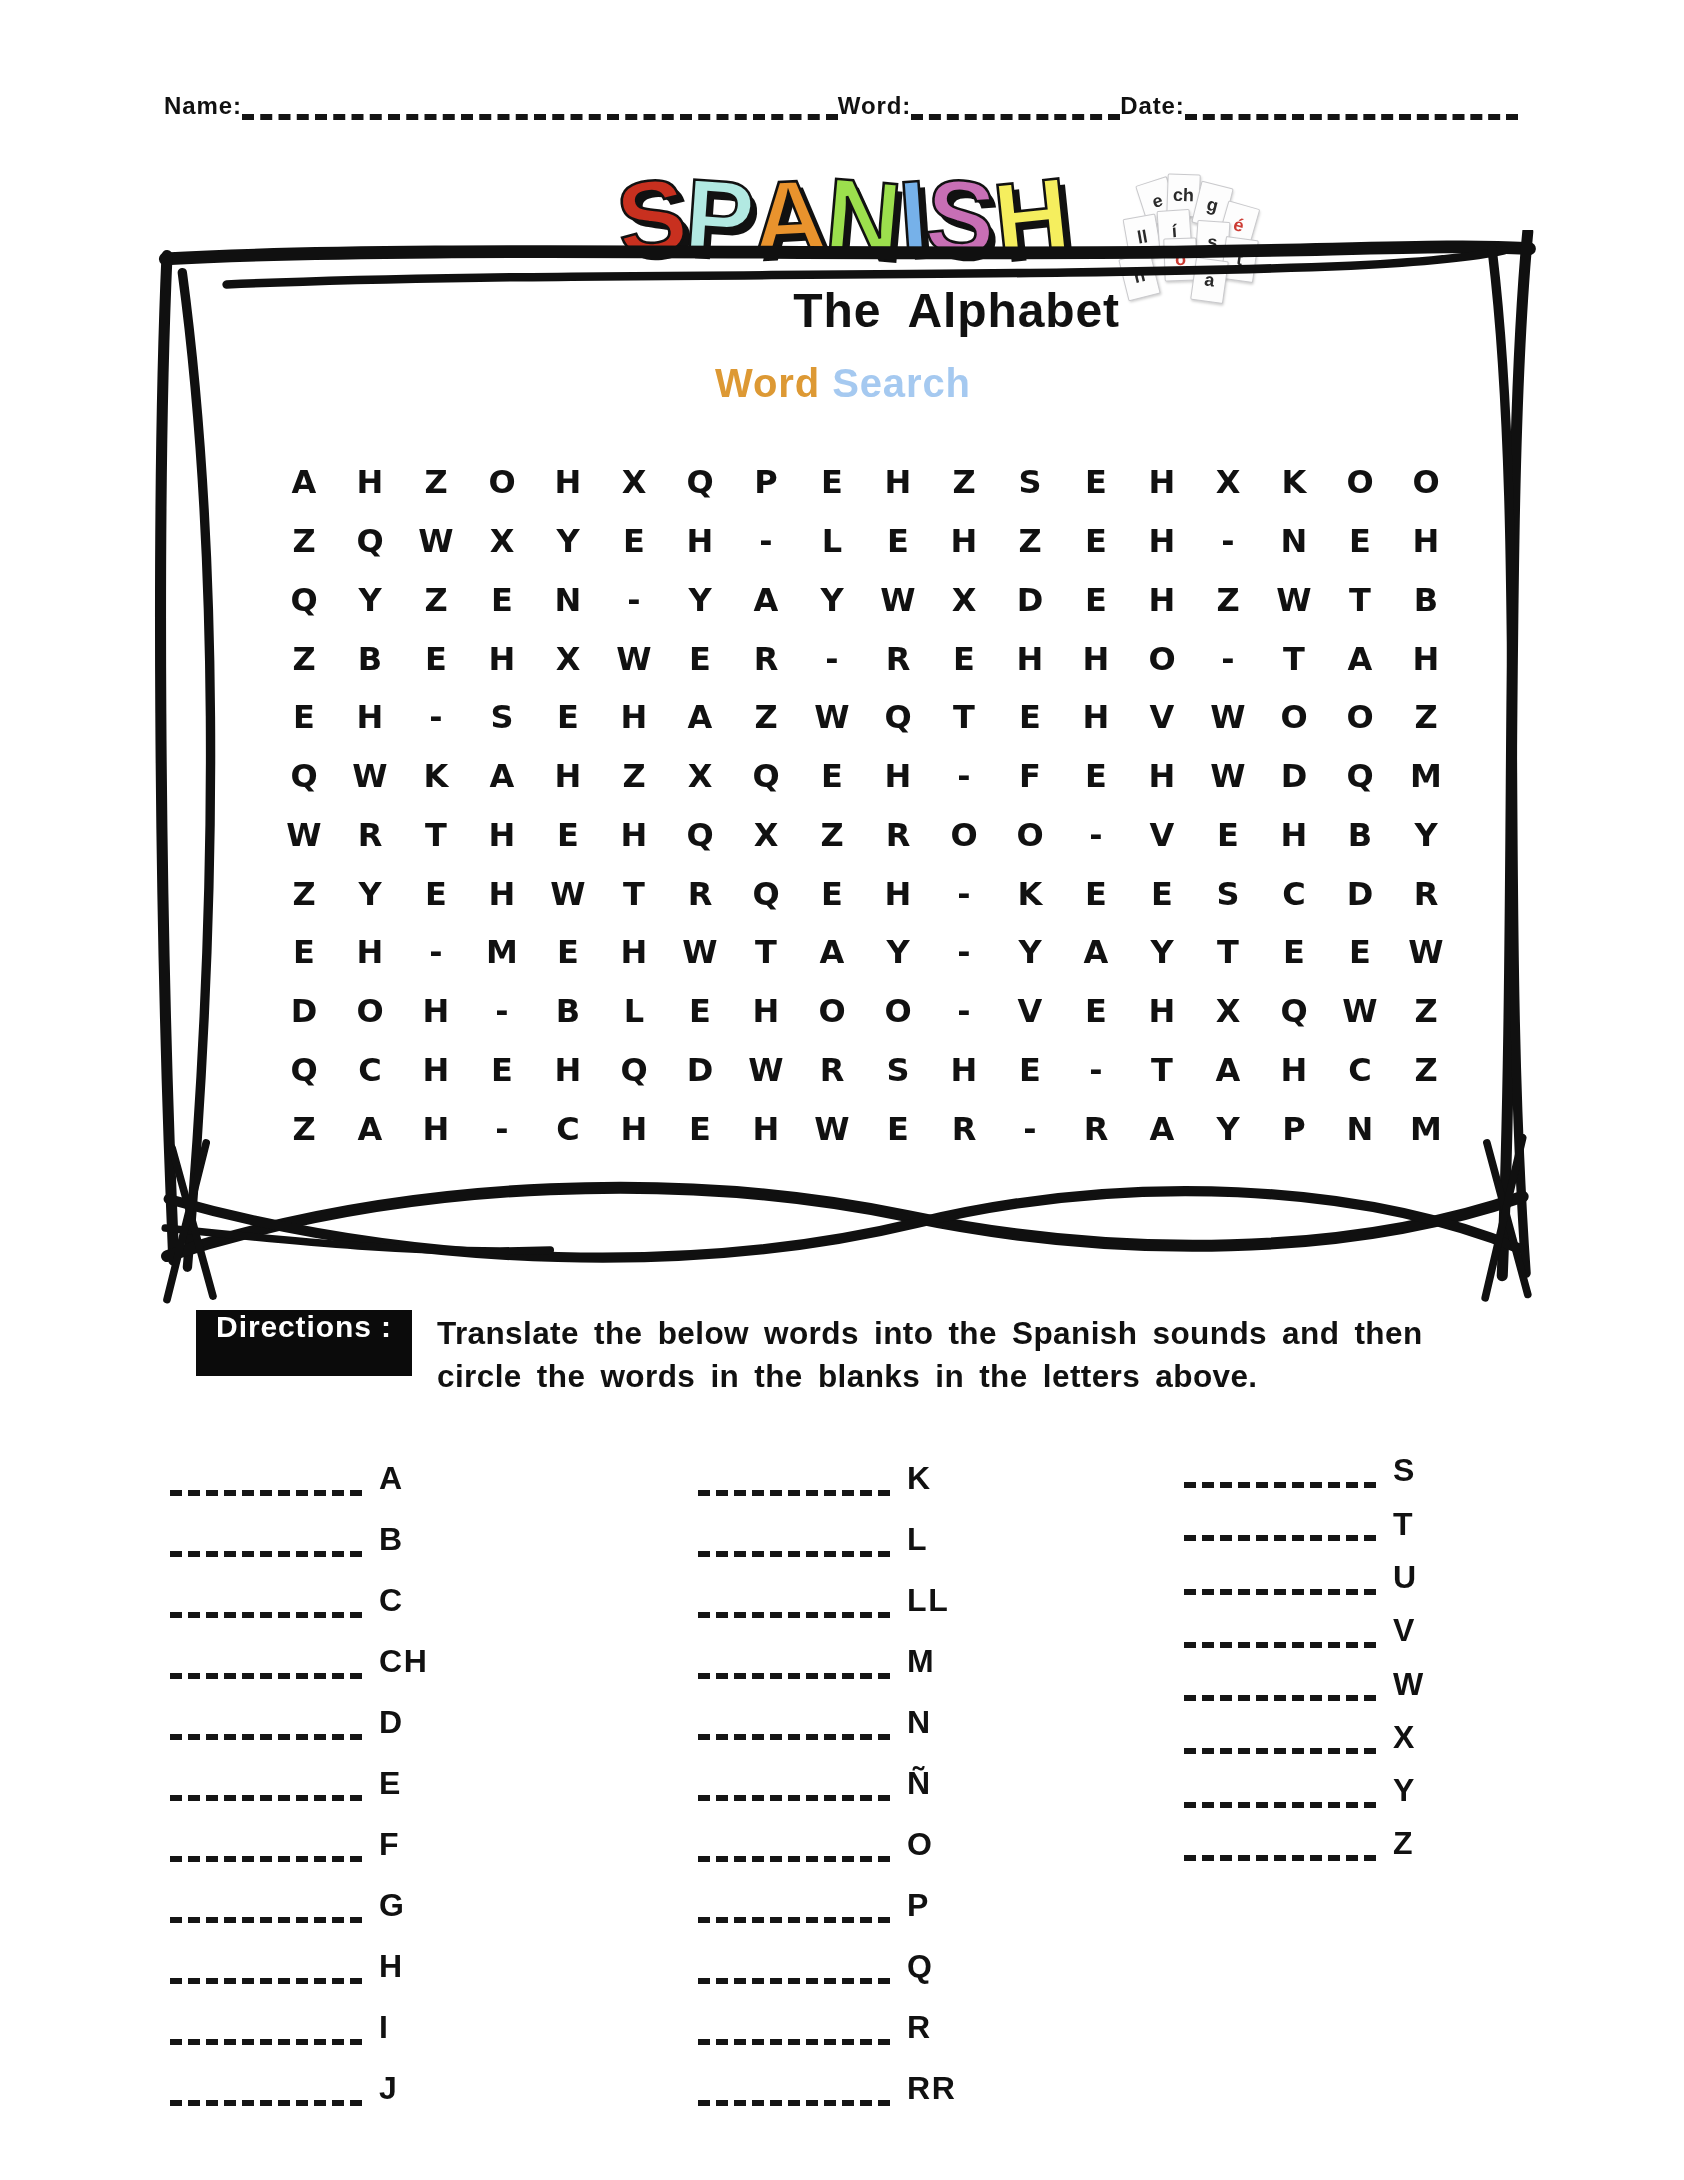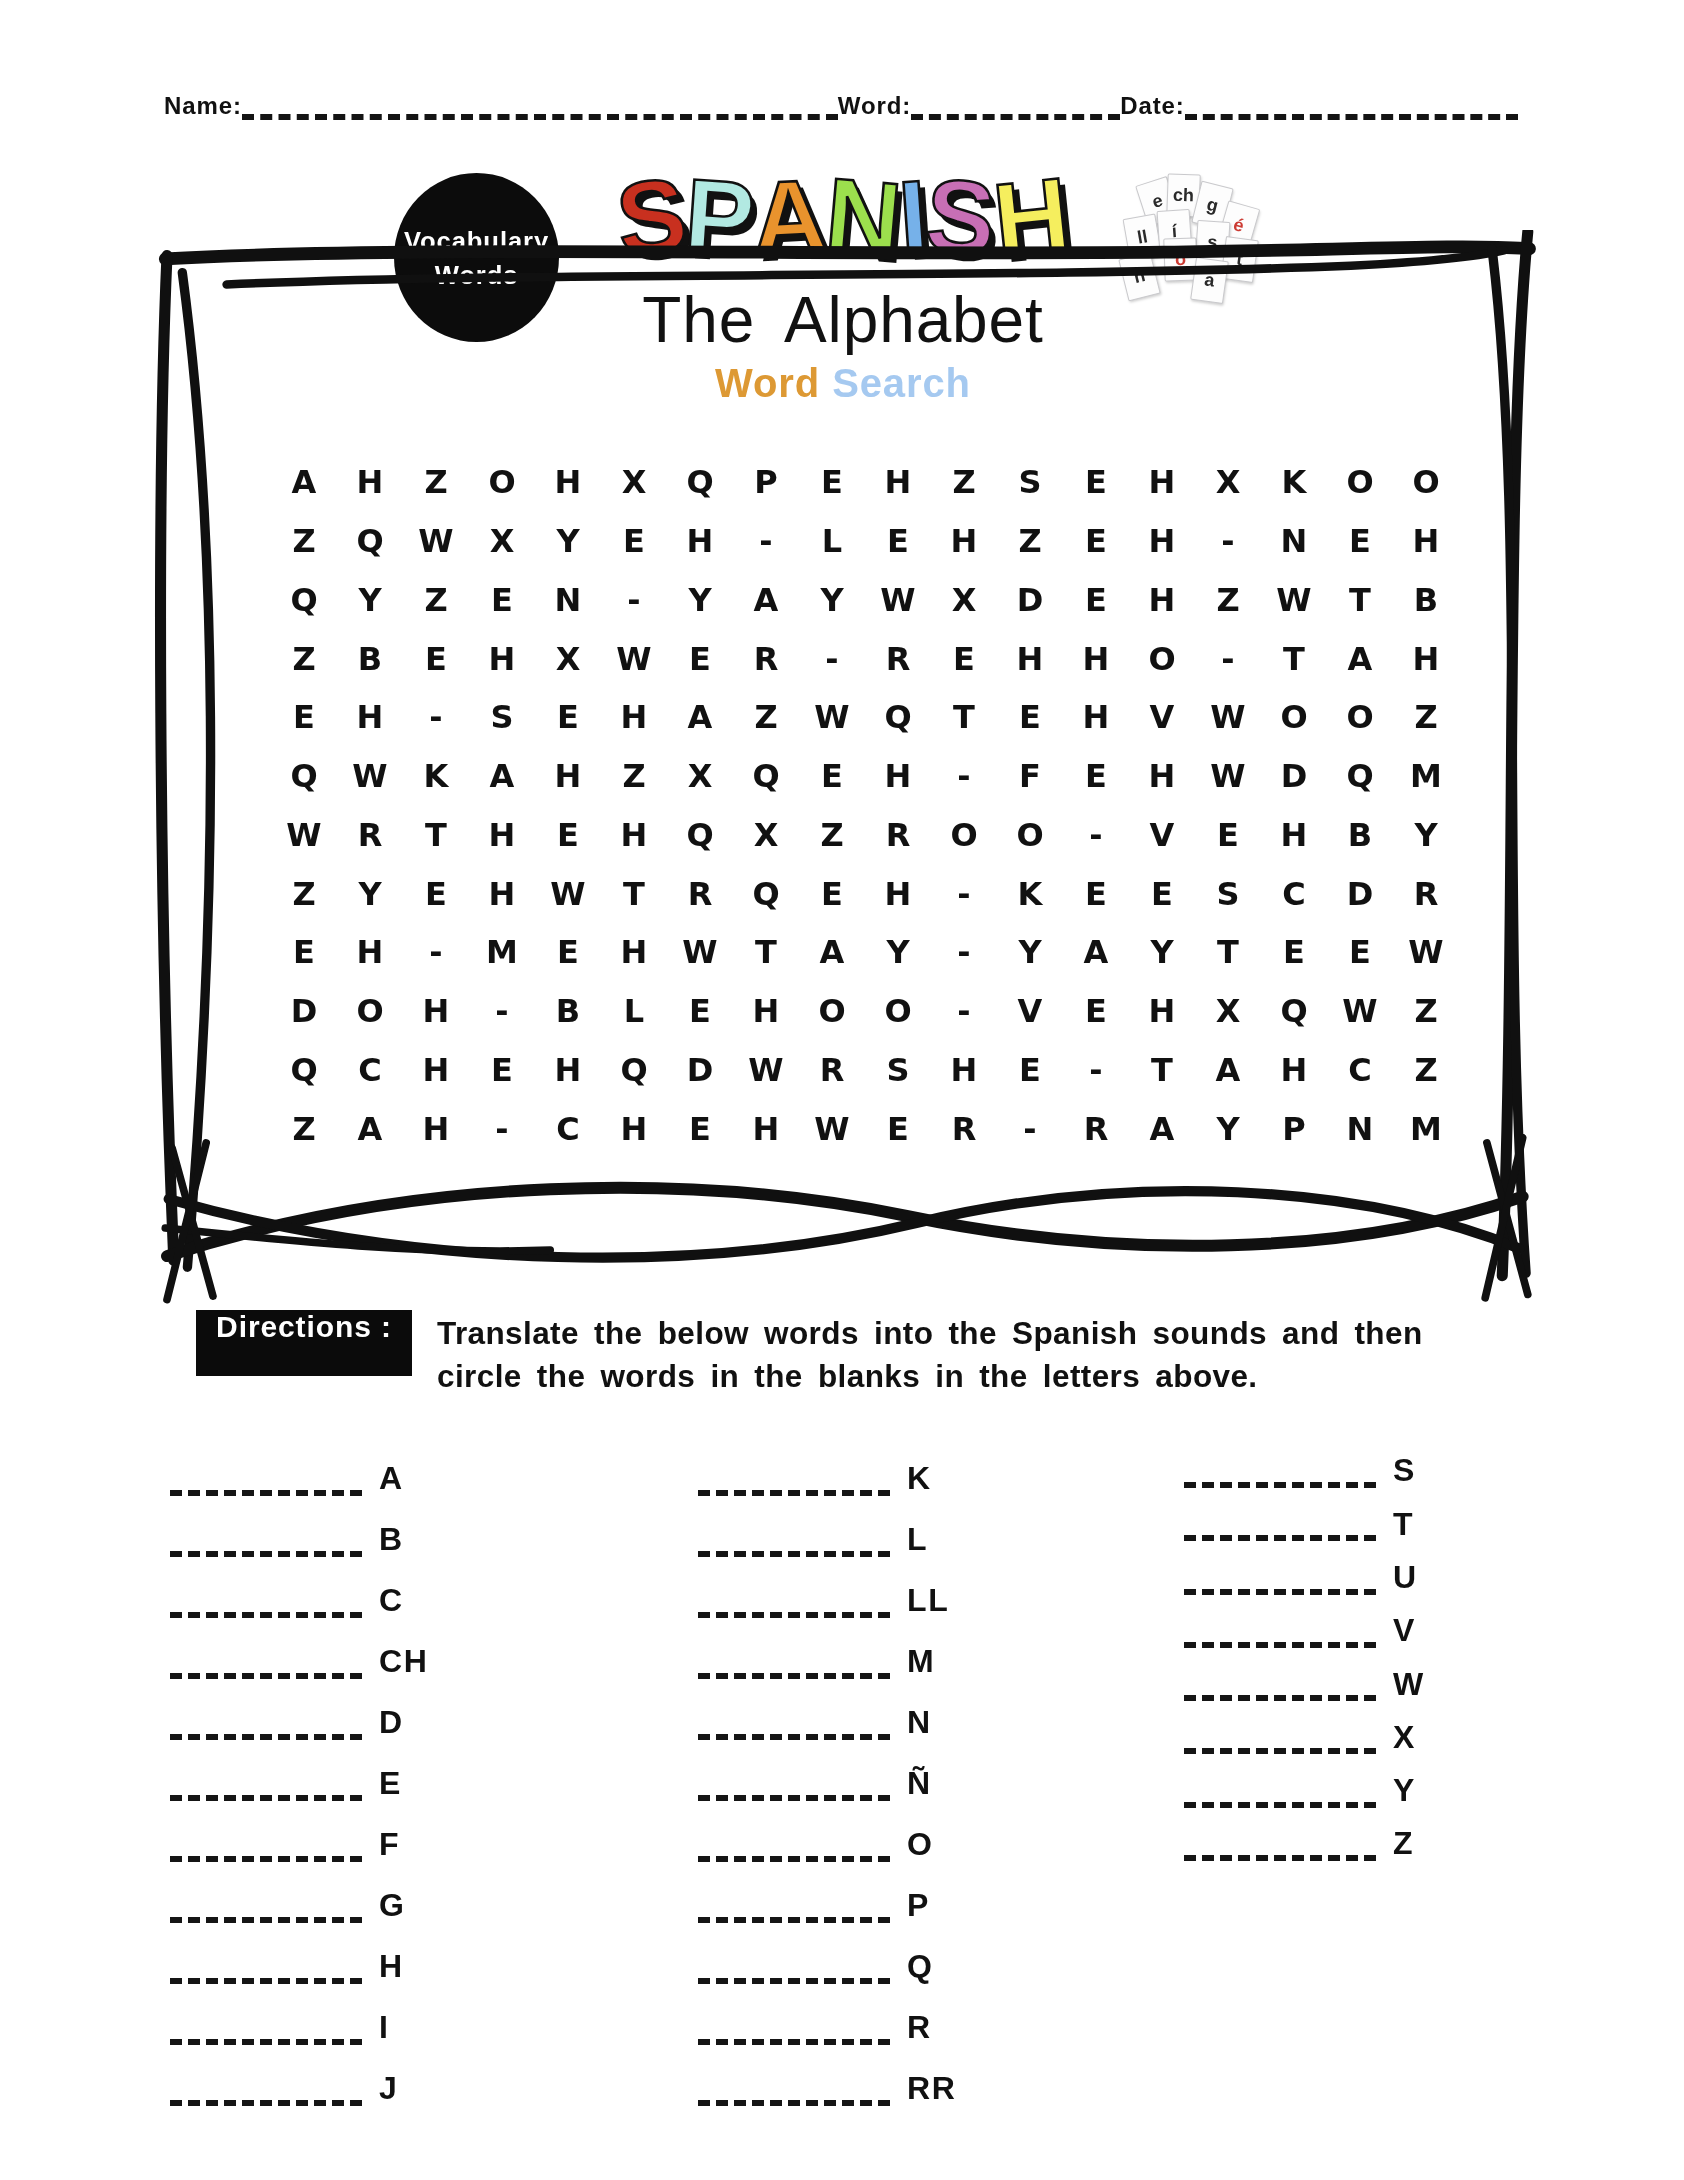--- a/index.html
+++ b/index.html
@@ -12,22 +12,22 @@
   .hdash{height:29px;border-bottom:6px dashed #141414;}
   .hd1{width:596px;} .hd2{width:209px;} .hd3{flex:1;}
 
   
   .badge{position:absolute;left:394px;top:173px;width:165px;height:169px;border-radius:50%;
          background:#0c0c0c;color:#fff;display:flex;flex-direction:column;justify-content:center;
          align-items:center;text-align:center;font-size:25.6px;font-weight:600;line-height:34px;letter-spacing:0.9px;}
   .spanish{position:absolute;left:566px;top:160px;width:554px;display:flex;justify-content:center;}
   .t-letter{font-size:104px;line-height:1.1;font-weight:800;display:inline-block;margin:0 -0.9px;
             -webkit-text-stroke:2.6px #111;text-shadow:6px 6.8px 0 #111;}
-  .alpha-sub{position:absolute;left:566px;top:283px;width:554px;text-align:center;
-             font-size:64px;font-weight:400;word-spacing:13.6px;letter-spacing:0.9px;}
+  .alpha-sub{position:absolute;left:566px;top:283px;width:554px;text-align:right;
+             font-size:48px;font-weight:700;word-spacing:13.6px;letter-spacing:0.9px;}
   .ws-title{position:absolute;left:566px;top:361px;width:554px;text-align:center;
             font-size:40px;font-weight:700;letter-spacing:0.9px;}
   .ws-title span{margin:0 6px;}
 
   
   .cards{position:absolute;left:1121px;top:170px;width:145px;height:145px;}
   .card{position:absolute;width:31px;height:41px;background:#fdfdfd;border:1.7px solid #c9c9cc;
         border-radius:1.7px;box-shadow:0.9px 1.7px 2.6px rgba(0,0,0,.18);display:flex;align-items:center;
         justify-content:center;font-size:18px;font-weight:700;}
 
@@ -65,24 +65,20 @@
 
   <div class="hdr">
     <span class="hdr-label">Name:</span>
     <span class="hdash hd1"></span>
     <span class="hdr-label">Word:</span>
     <span class="hdash hd2"></span>
     <span class="hdr-label">Date:</span>
     <span class="hdash hd3"></span>
   </div>
 
-  <div class="badge">
-    <span>Vocabulary</span>
-    <span>Words</span>
-  </div>
 
   <div class="spanish">
       <span class="t-letter" style="color: rgb(200, 48, 31); transform: rotate(-6deg);">S</span>
       <span class="t-letter" style="color: rgb(178, 233, 226); transform: rotate(4deg);">P</span>
       <span class="t-letter" style="color: rgb(233, 147, 45); transform: rotate(-3deg);">A</span>
       <span class="t-letter" style="color: rgb(156, 223, 77); transform: rotate(5deg);">N</span>
       <span class="t-letter" style="color: rgb(118, 177, 233); transform: rotate(-4deg);">I</span>
       <span class="t-letter" style="color: rgb(200, 111, 181); transform: rotate(4deg);">S</span>
       <span class="t-letter" style="color: rgb(245, 238, 94); transform: rotate(-6deg);">H</span>
     </div>

